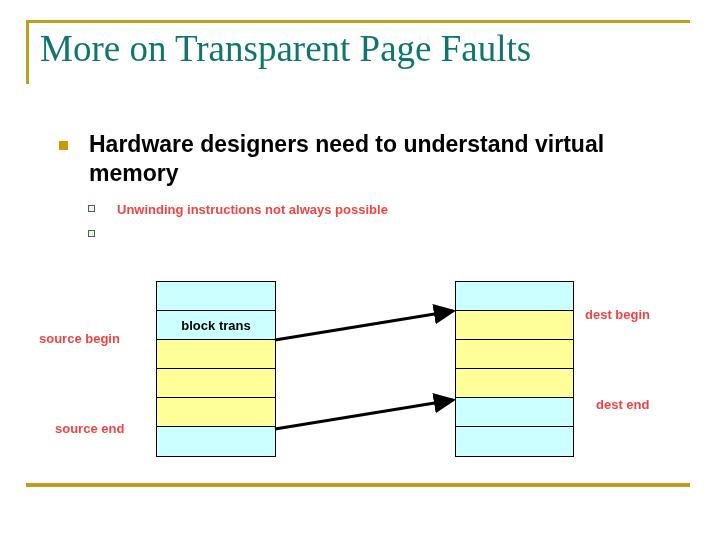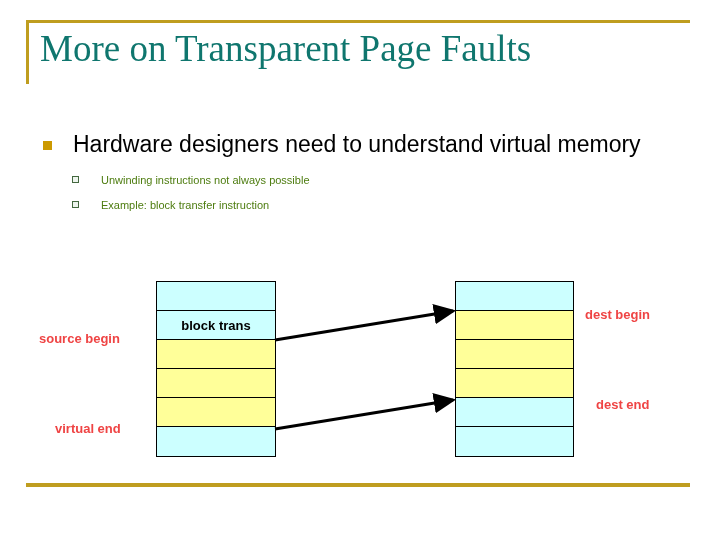--- a/index.html
+++ b/index.html
@@ -57,23 +57,24 @@
     font-family: "Liberation Serif", serif;
     font-size: 37px;
     line-height: 44px;
     font-weight: normal;
     white-space: nowrap;
   }
 
   
   #bullet-list {
     position: absolute;
-    left: 40px;
+    left: 56px;
     top: 130px;
     width: 610px;
+    font-weight: bold;
   }
   .bullet-l1 {
     position: relative;
     padding-left: 33px;
     color: #000000;
     font-size: 23px;
     line-height: 29px;
     margin-bottom: 6px;
   }
   .marker-l1 {
@@ -84,22 +85,22 @@
     height: 9px;
     background: #cc9900;
   }
   .sub-list {
     margin-top: 9px;
     padding-left: 30px;
   }
   .bullet-l2 {
     position: relative;
     padding-left: 31px;
-    color: #4d7c0f;
-    font-size: 11px;
+    color: #ef4444;
+    font-size: 13px;
     line-height: 25px;
   }
   .marker-l2 {
     position: absolute;
     left: 2px;
     top: 8px;
     width: 7px;
     height: 7px;
     background: #eef5ee;
     border: 1px solid #44683f;
@@ -179,21 +180,20 @@
       <span class="marker-l1"></span>
       <span>Hardware designers need to understand virtual memory</span>
     </div>
     <div class="sub-list">
       <div class="bullet-l2">
         <span class="marker-l2"></span>
         <span>Unwinding instructions not always possible</span>
       </div>
       <div class="bullet-l2">
         <span class="marker-l2"></span>
-        <span>Example:  block transfer instruction</span>
       </div>
     </div>
   </div>
 
   <div id="memory-diagram">
 
     <div id="source-block" class="mem-block">
       <div class="mem-row cyan">
           <span class="row-label"></span>
         </div>
@@ -229,21 +229,21 @@
         </div>
       <div class="mem-row cyan">
           <span class="row-label"></span>
         </div>
       <div class="mem-row cyan">
           <span class="row-label"></span>
         </div>
     </div>
 
     <div class="diagram-label" id="label-source-begin">source begin</div>
-    <div class="diagram-label" id="label-source-end">virtual end</div>
+    <div class="diagram-label" id="label-source-end">source end</div>
     <div class="diagram-label" id="label-dest-begin">dest begin</div>
     <div class="diagram-label" id="label-dest-end">dest end</div>
 
     <svg id="arrow-layer" viewBox="0 0 720 540" width="720" height="540">
       <defs>
         <marker id="arrowhead" markerWidth="7" markerHeight="7" refX="6" refY="3.2" orient="auto" markerUnits="strokeWidth">
           <path d="M0,0 L7,3.2 L0,6.4 z" fill="#000000"></path>
         </marker>
       </defs>
       <line id="arrow-begin" stroke="#000000" stroke-width="3.2" marker-end="url(#arrowhead)" x1="275" y1="340" x2="453" y2="311"></line>

